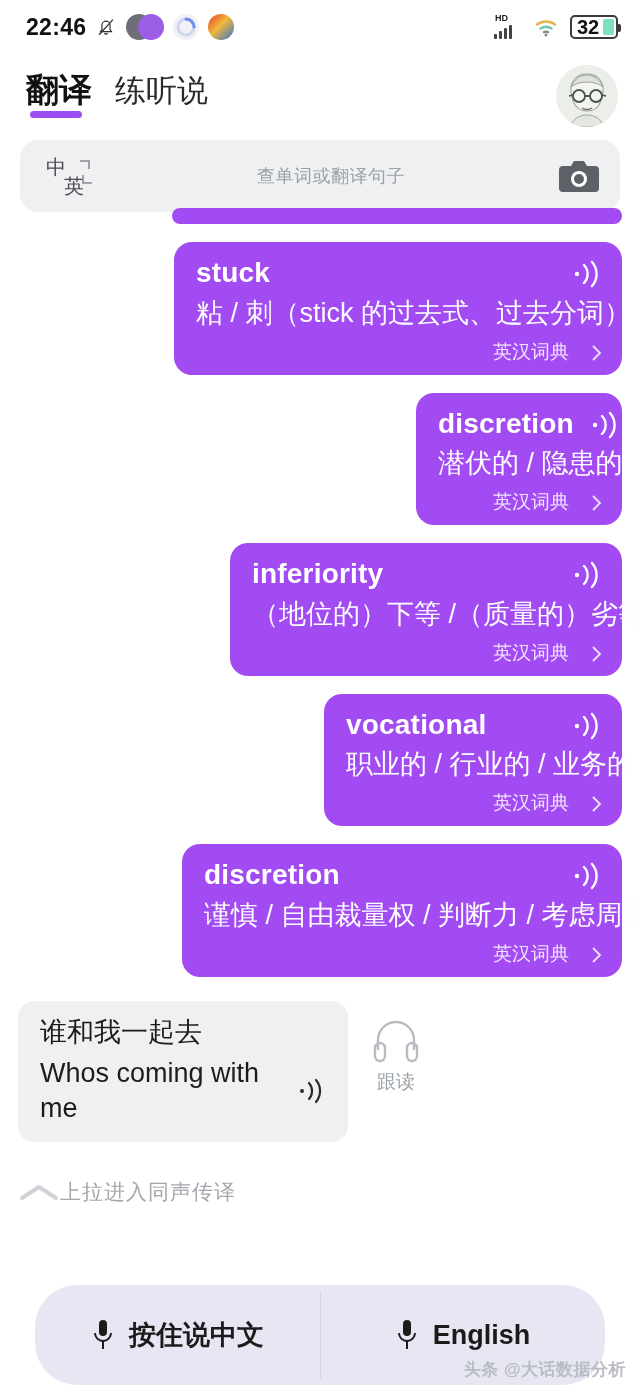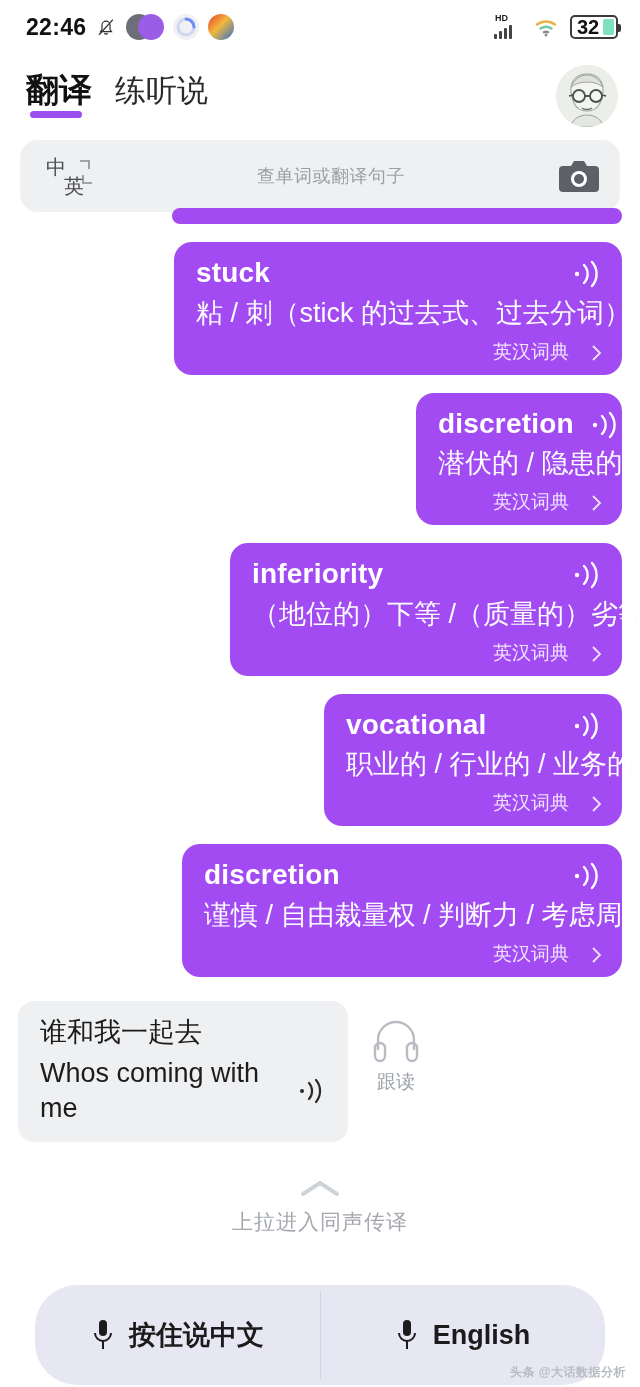--- a/index.html
+++ b/index.html
@@ -120,21 +120,21 @@
   .spk-dark{ width:28px; height:26px; flex:none; cursor:pointer; }
   .follow{
     display:flex; flex-direction:column; align-items:center; gap:6px;
     padding-top:14px; cursor:pointer;
   }
   .hp-ic{ width:52px; height:48px; }
   .follow-label{ font-size:19px; color:#9aa0a6; }
 
   
   .pullhint{
-    margin-top:36px; display:flex; flex-direction:column; align-items:center; gap:10px;
+    margin-top:36px; display:flex; align-items:center; gap:0;
     cursor:pointer;
   }
   .chev-up{ width:42px; height:20px; }
   .pull-label{ font-size:21px; color:#a4a8ae; letter-spacing:1px; }
 
   
   .bottombar{
     position:absolute; left:0; right:0; bottom:0; height:110px;
     display:flex; align-items:flex-start; justify-content:center; padding-top:8px;
   }
@@ -147,21 +147,21 @@
     height:100%; cursor:pointer;
   }
   .micbar:after{
     content:""; position:absolute; left:50%; top:6px; bottom:6px; width:1px;
     background:#d2d2e4;
   }
   .mic-ic{ width:24px; height:34px; flex:none; }
   .mic-label{ font-size:27px; font-weight:700; color:#1b1b1b; }
 
   .watermark{
-    position:absolute; right:14px; bottom:6px; font-size:12px; color:#b9bcc2;
+    position:absolute; right:14px; bottom:6px; font-size:17px; color:#b9bcc2;
     letter-spacing:.5px; font-weight:600;
   }
 </style>
 </head>
 <body>
 
 <div class="statusbar">
   <div class="sb-left">
     <span class="sb-time">22:46</span>
     <span class="ic-bellmute">

